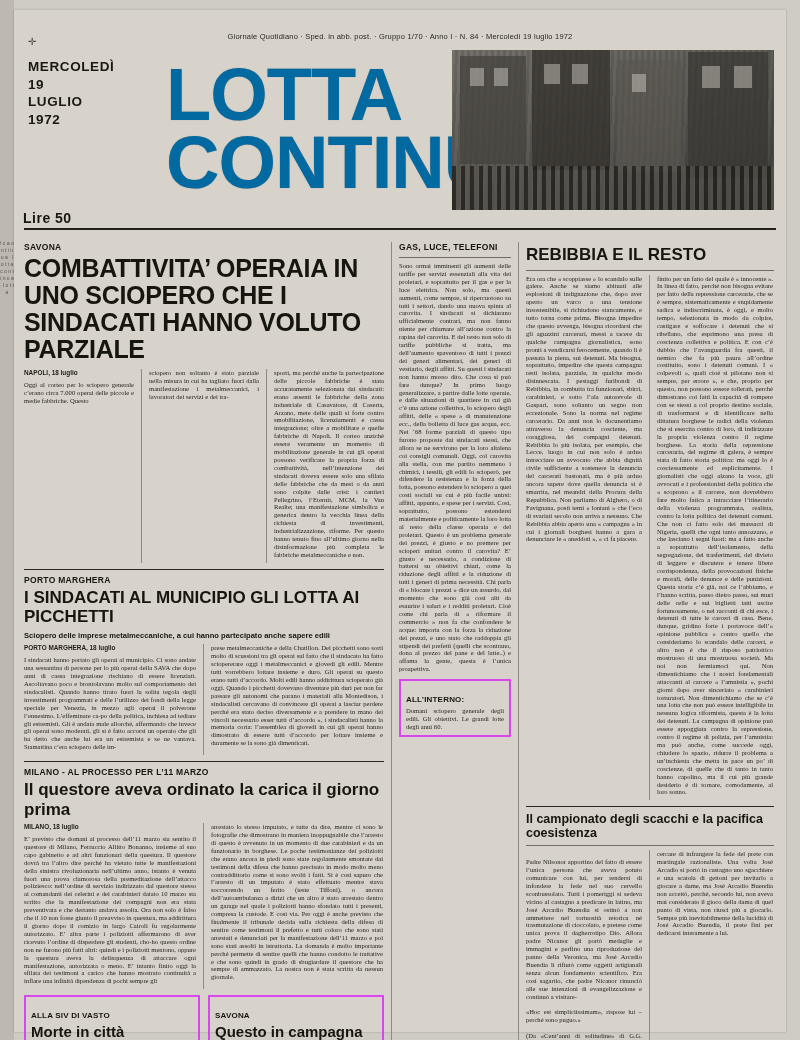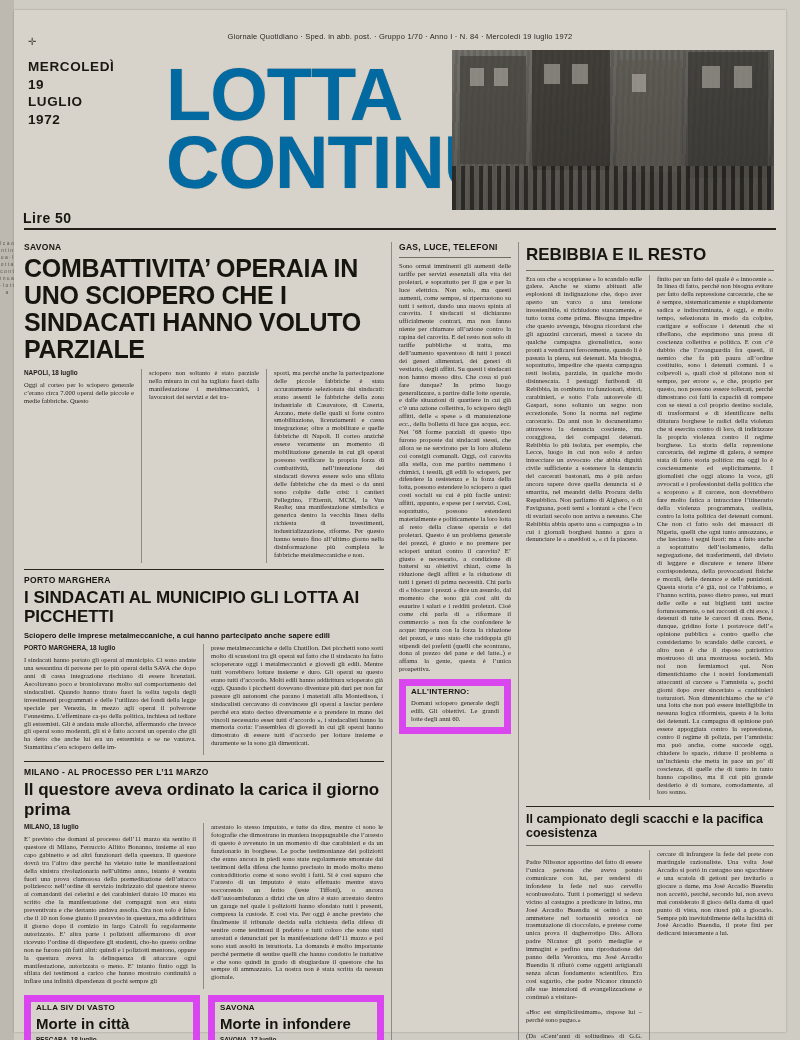--- a/index.html
+++ b/index.html
@@ -211,22 +211,22 @@
     border: 0;
     border-top: 1px solid #2a2720;
     margin: 6px 0 5px 0;
   }
   .hr-thin {
     border: 0;
     border-top: 1px solid #6f6c65;
     margin: 5px 0 4px 0;
   }
   .box {
-    border: 7px solid #d946ef;
-    padding: 1px 5px 4px 5px;
+    border: 2px solid #d946ef;
+    padding: 14px 5px 4px 5px;
     box-sizing: border-box;
   }
   .box-title {
     font-family: "Liberation Sans", sans-serif;
     font-weight: bold;
     font-size: 8px;
     letter-spacing: 0.2px;
     margin-bottom: 3px;
   }
   .inline-flex { display: flex; }
@@ -344,21 +344,21 @@
             <div class="box" style="width:176px">
               <div class="box-title">ALLA SIV DI VASTO</div>
               <div class="hl-mid">Morte in città</div>
               <div class="body">
                 <p><span class="dateline">PESCARA, 18 luglio</span></p>
 
               </div>
             </div>
             <div class="box" style="width:176px">
               <div class="box-title">SAVONA</div>
-              <div class="hl-mid">Morte in infondere</div>
+              <div class="hl-mid">Questo in campagna</div>
               <div class="body">
                 <p><span class="dateline">SAVONA, 17 luglio</span></p>
 
               </div>
             </div>
           </div>
         </div>
 
         <div class="vline"></div>
 

